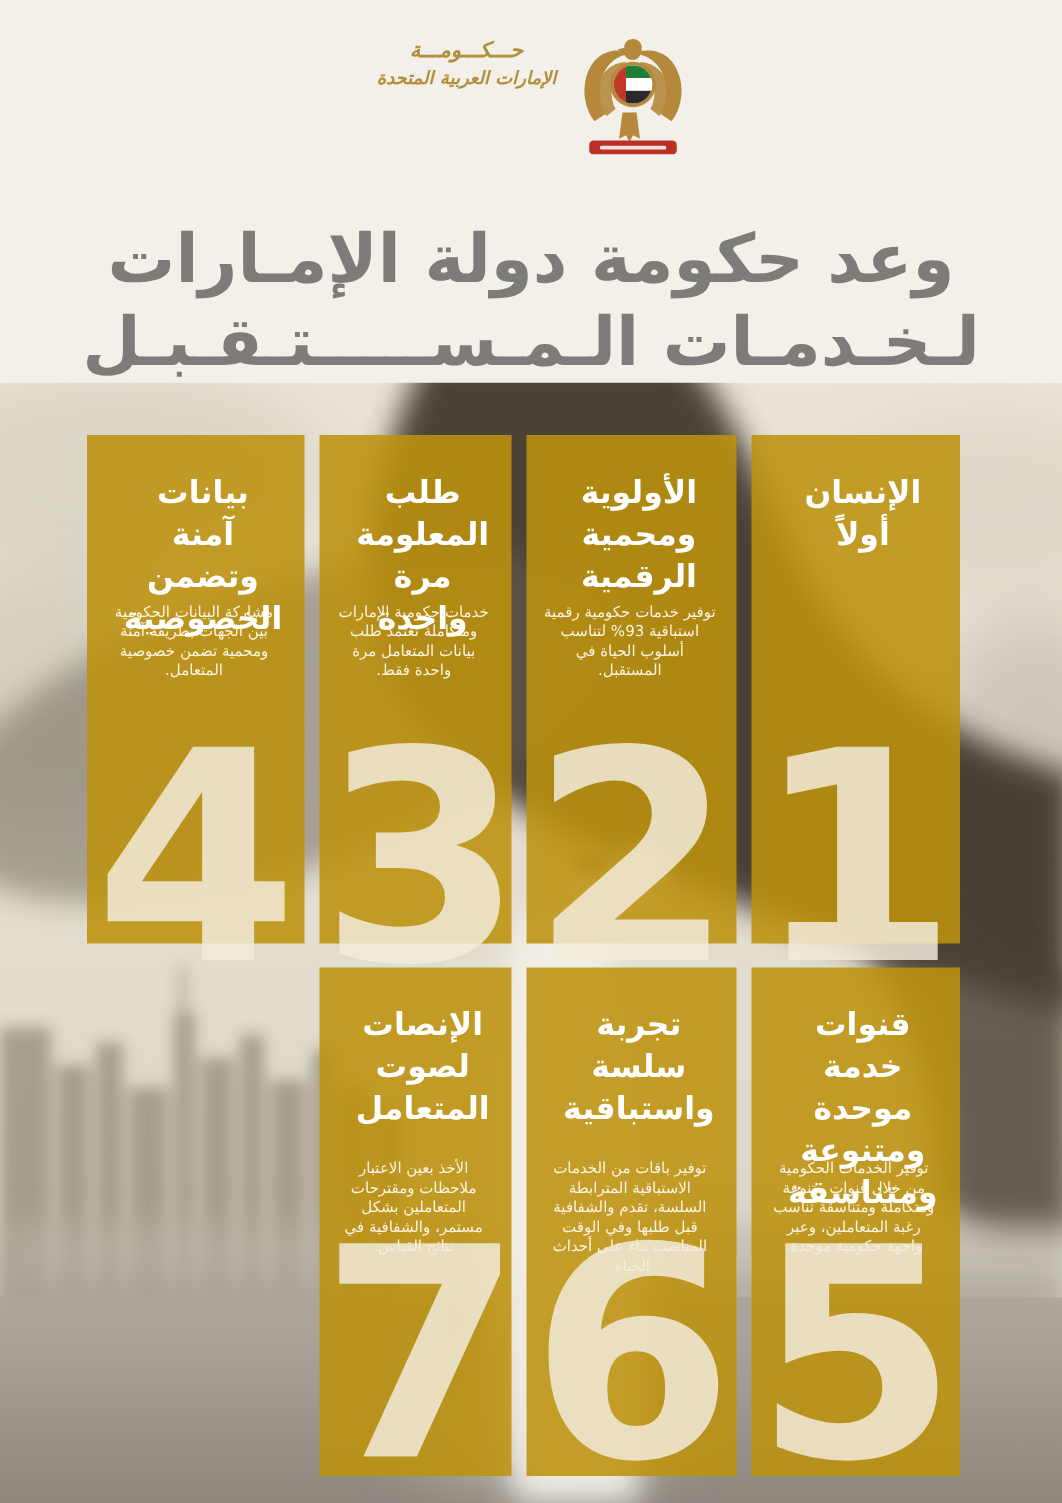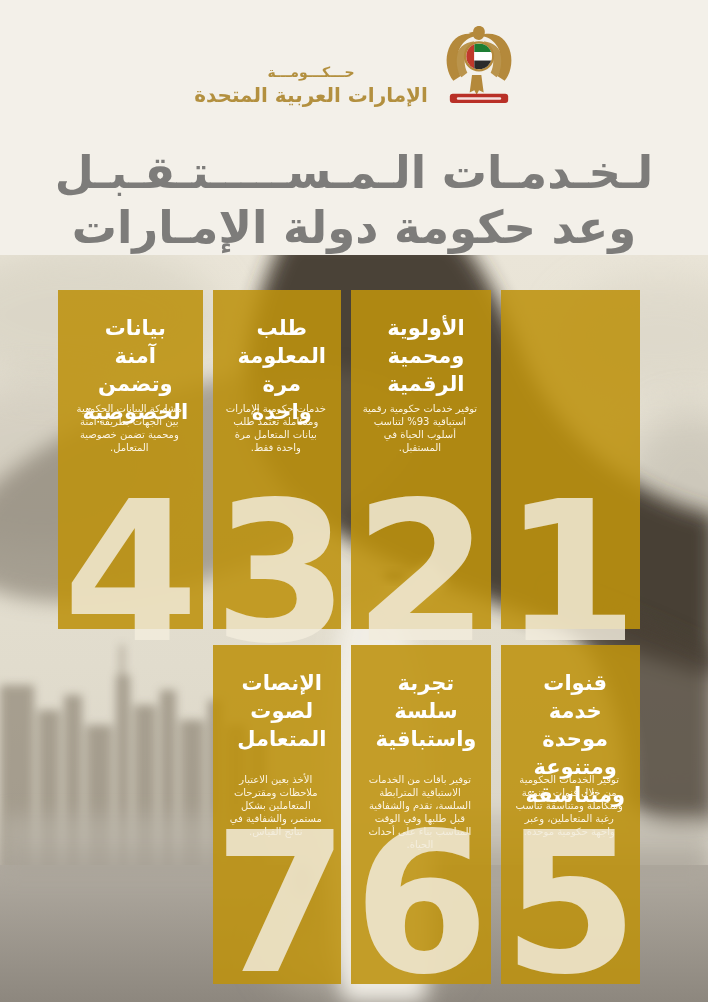--- a/index.html
+++ b/index.html
@@ -5,26 +5,27 @@
   html,body{margin:0;padding:0;background:#d8d5cc;}
   .poster{
     position:relative; width:708px; height:1002px; margin:0 auto;
     background:#f3f0e9; overflow:hidden;
     font-family:"DejaVu Sans", sans-serif;
     direction:rtl;
   }
   
   .logo{
     position:absolute; top:26px; left:0; right:0;
-    display:flex; flex-direction:row-reverse; justify-content:center; align-items:flex-end; gap:16px;
+    display:flex; flex-direction:row-reverse; justify-content:center; align-items:flex-start; gap:16px;
     direction:ltr;
+    font-style:italic;
   }
   .logo-text{ text-align:center; color:#b3903f; direction:rtl; }
   .logo-line1{ font-size:14px; font-weight:bold; letter-spacing:2px; }
-  .logo-line2{ font-size:20px; font-weight:bold; margin-top:3px; }
+  .logo-line2{ font-size:12px; font-weight:bold; margin-top:3px; }
   
   .title{
     position:absolute; top:116px; left:0; right:0;
     text-align:center; color:#7d7c7a; font-weight:bold;
     font-size:45px; line-height:1.22;
   }
   
   .photo{ position:absolute; top:255px; left:0; width:708px; height:747px; overflow:hidden; }
   
   .grid{
@@ -85,22 +86,22 @@
         <rect x="11" y="61" width="38" height="2.2" rx="1.1" fill="#ffffff" opacity="0.85"></rect>
       </svg>
     </span>
     <div class="logo-text">
       <div class="logo-line1">حـــكـــومـــة</div>
       <div class="logo-line2">الإمارات العربية المتحدة</div>
     </div>
   </header>
 
   <h1 class="title">
+    <div>وعد حكومة دولة الإمـارات</div>
     <div>لـخـدمـات الـمـســـــتـقـبـل</div>
-    <div>وعد حكومة دولة الإمـارات</div>
   </h1>
 
   <div class="photo">
     <svg width="708" height="747" viewBox="0 0 708 747" aria-hidden="true">
       <defs>
         <linearGradient id="sky" x1="0" y1="0" x2="0" y2="1">
           <stop offset="0" stop-color="#eae5d8"></stop>
             <stop offset="0.55" stop-color="#e1dccd"></stop>
             <stop offset="1" stop-color="#d5d0c4"></stop>
         </linearGradient>
@@ -157,20 +158,22 @@
         <circle cx="395" cy="330" r="14" fill="#efece2" opacity="0.9" filter="url(#b5)"></circle>
         <ellipse cx="395" cy="321" rx="12" ry="5" fill="#3c352c" opacity="0.8" filter="url(#b5)"></ellipse>
         <ellipse cx="302" cy="625" rx="10" ry="16" fill="#4a4236" opacity="0.8" filter="url(#b5)"></ellipse>
       </g>
     </svg>
   </div>
 
   <div class="grid">
 
     <div class="card">
+      <div class="card-title">الإنسان
+أولاً</div>
       <div class="card-num">1</div>
     </div>
 
     <div class="card">
       <div class="card-title">الأولوية
 ومحمية
 الرقمية</div>
       <div class="card-body">توفير خدمات حكومية رقمية استباقية 93% لتناسب أسلوب الحياة في المستقبل.</div>
       <div class="card-num">2</div>
     </div>

